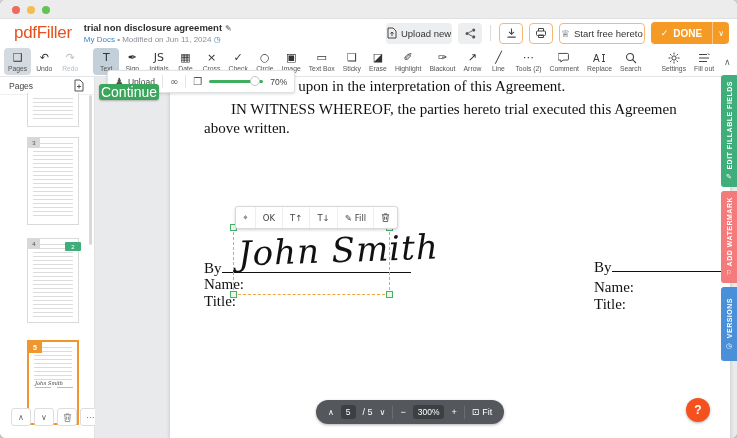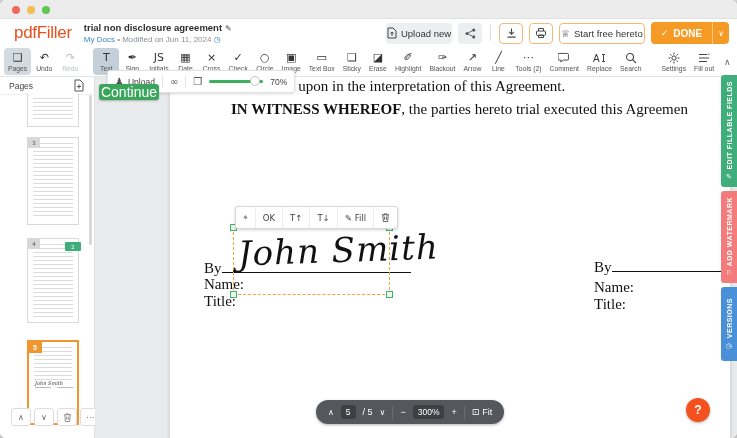--- a/index.html
+++ b/index.html
@@ -56,21 +56,21 @@
   .thumb.active{border:2px solid #f0962e;}
   .thumb.active .badge{background:#f0962e;color:#fff;width:12px;height:12px;font-size:7px;font-weight:bold;left:-1px;top:-1px;}
   .greentag{position:absolute;right:-3px;top:3px;width:16px;height:9px;background:#3fae7a;color:#fff;font-size:6px;display:flex;align-items:center;justify-content:center;border-radius:1px;}
   .sb-controls{position:absolute;left:11px;top:331px;display:flex;gap:3px;}
   .sb-btn{width:18px;height:16px;background:#fff;border:1px solid #ddd;border-radius:3px;display:flex;align-items:center;justify-content:center;font-size:8px;color:#666;font-family:"DejaVu Sans",sans-serif;}
   .sb-scroll{position:absolute;right:2px;top:18px;width:3px;height:150px;background:#d9d9d9;border-radius:2px;}
   
   .canvas{position:absolute;left:95px;top:77px;width:642px;height:361px;background:#e9eaeb;overflow:hidden;}
   .page{position:absolute;left:75px;top:-20px;width:560px;height:560px;background:#fff;box-shadow:0 0 4px rgba(0,0,0,.18);}
   .dtext{position:absolute;font-family:"Liberation Serif",serif;font-size:15px;color:#111;white-space:nowrap;}
-  .b{font-weight:bold;}
+  .b{font-weight:normal;}
   .uline{display:inline-block;border-bottom:1px solid #111;}
   .sel-box{position:absolute;left:138px;top:150px;width:157px;height:68px;border:1px dashed #f2a33c;box-sizing:border-box;}
   .handle{position:absolute;width:5px;height:5px;background:#eaf7ef;border:1px solid #44b06a;box-sizing:content-box;}
   .h-tl{left:-4px;top:-4px;}.h-tr{right:-4px;top:-4px;}.h-bl{left:-4px;bottom:-4px;}.h-br{right:-4px;bottom:-4px;}
   .signature{position:absolute;left:143px;top:153px;font-family:"DejaVu Serif",serif;font-style:italic;font-size:34px;color:#111;transform:rotate(-2deg);letter-spacing:1px;white-space:nowrap;}
   .sigbar{position:absolute;left:140px;top:129px;height:21px;background:#fff;border:1px solid #d9d9d9;border-radius:3px;box-shadow:0 1px 3px rgba(0,0,0,.18);display:inline-flex;align-items:center;z-index:10;font-size:8.5px;color:#444;}
   .sigbar>span{padding:0 7px;display:flex;align-items:center;gap:3px;border-right:1px solid #eee;height:100%;font-family:"DejaVu Sans",sans-serif;}
   .sigbar>span:last-child{border-right:none;}
   
   .rtab{position:absolute;left:721px;width:16px;border-radius:3px 0 0 3px;color:#fff;display:flex;flex-direction:column;align-items:center;justify-content:center;z-index:40;}
@@ -352,20 +352,21 @@
         </div>
       <div class="sb-btn">⋯</div>
     </div>
     <div class="sb-scroll"></div>
   </div>
 
   <div class="canvas">
     <div class="page"></div>
     <div class="dtext" style="left:192px;top:1px;">d upon in the interpretation of this Agreement.</div>
     <div class="dtext" style="left:136px;top:24px;"><span class="b">IN WITNESS WHEREOF</span><span>, the parties hereto trial executed this Agreemen</span></div>
+    <div class="dtext" style="left:109px;top:43px;">above written.</div>
 
     <div class="dtext" style="left:109px;top:181px;"><span>By</span><span class="uline" style="width:189px;height:14px;"></span></div>
     <div class="dtext" style="left:109px;top:199px;">Name:</div>
     <div class="dtext" style="left:109px;top:216px;">Title:</div>
 
     <div class="dtext" style="left:499px;top:180px;"><span>By</span><span class="uline" style="width:112px;height:14px;"></span></div>
     <div class="dtext" style="left:499px;top:202px;">Name:</div>
     <div class="dtext" style="left:499px;top:219px;">Title:</div>
 
     <div class="signature">John Smith</div>

